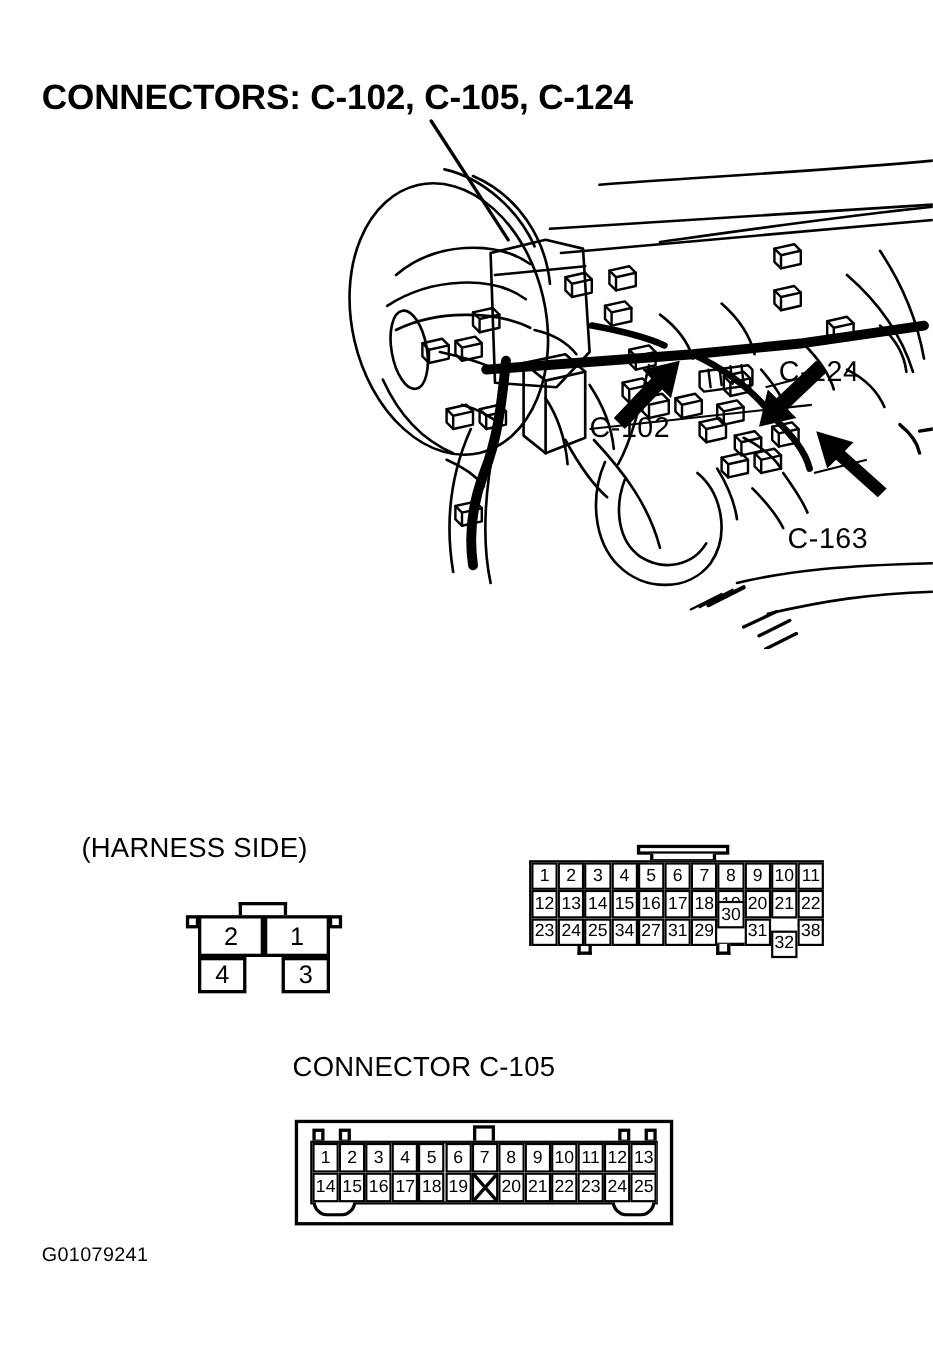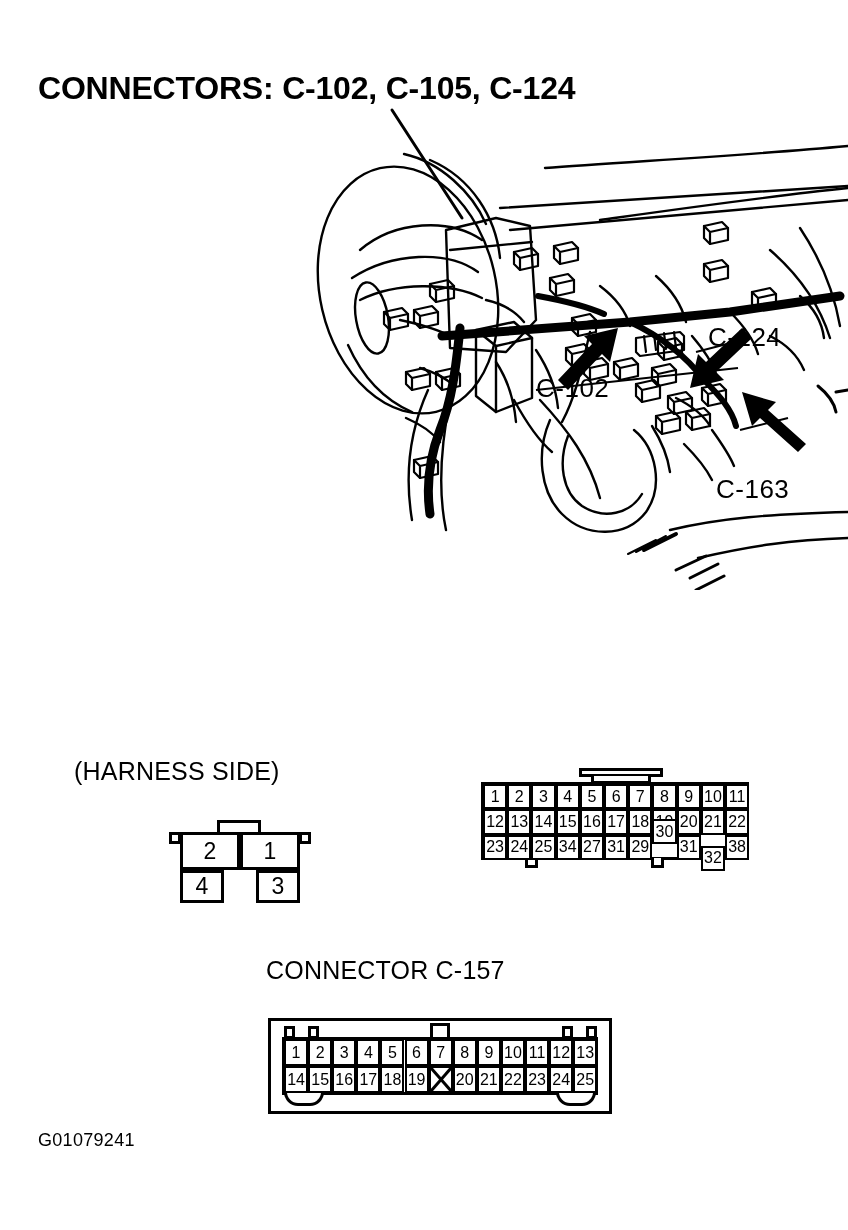--- a/index.html
+++ b/index.html
@@ -411,21 +411,21 @@
 
       <path d="M498 352 L460 318 L452 326 L442 292 L476 302 L468 310 L506 344 Z"></path>
     </g>
   </svg>
 
   <div class="callout-label" id="callout-c102">C-102</div>
   <div class="callout-label" id="callout-c124">C-124</div>
   <div class="callout-label" id="callout-c105">C-163</div>
 
   <div class="section-heading" id="heading-c102-l2">(HARNESS SIDE)</div>
-  <div class="section-heading" id="heading-c124">CONNECTOR C-157</div>
+  <div class="section-heading" id="heading-c124">CONNECTOR C-105</div>
 
   <div id="conn-c102">
     <div class="c102-tab"></div>
     <div class="body-top"></div>
     <div class="ear left"></div>
     <div class="ear right"></div>
     <div class="cell p2">2</div>
     <div class="cell p1">1</div>
     <div class="cell p4">4</div>
     <div class="cell p3">3</div>

